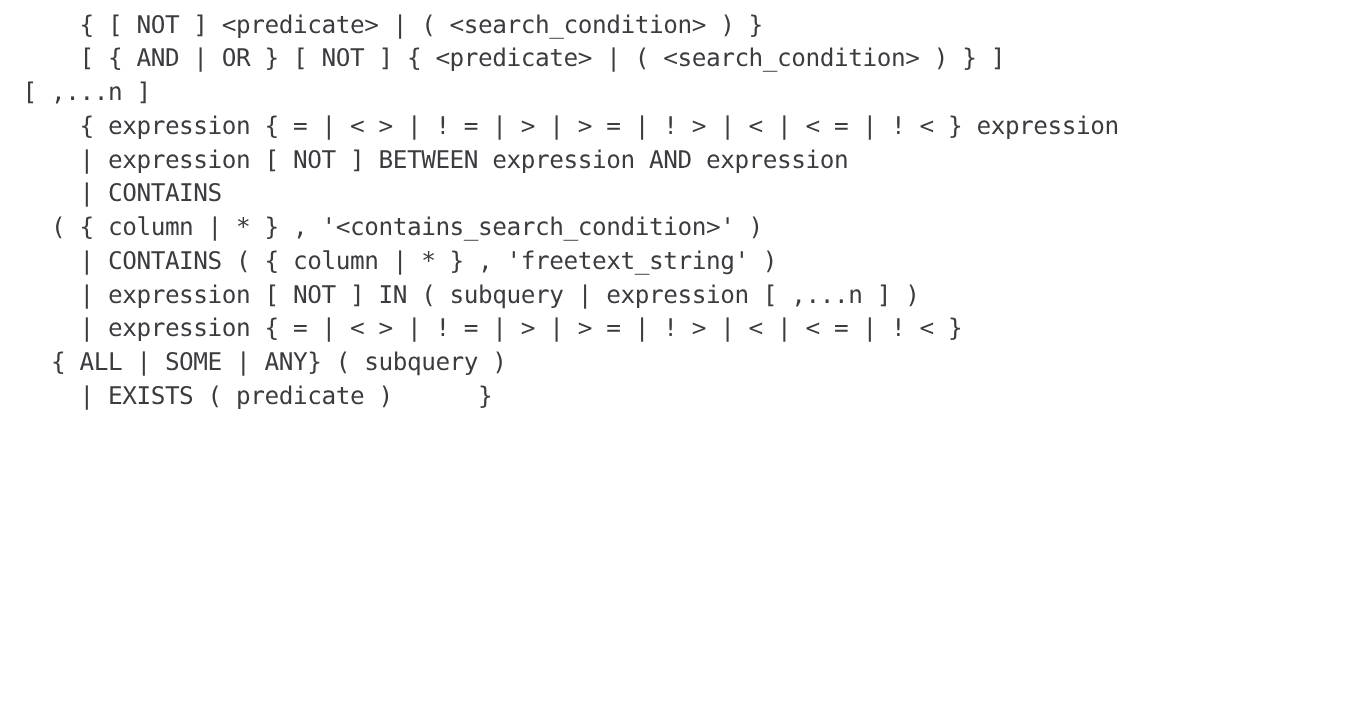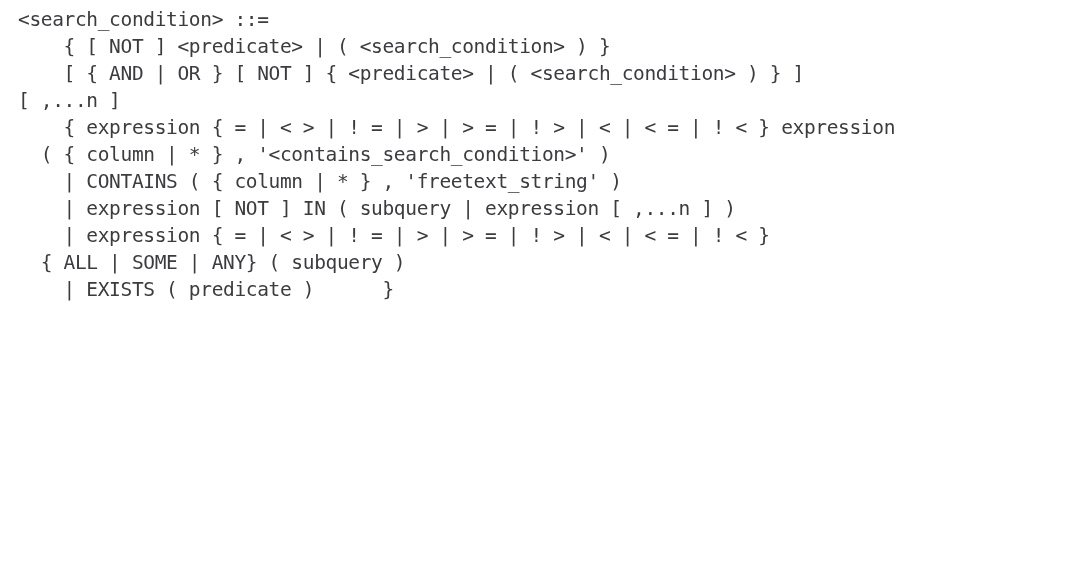--- a/index.html
+++ b/index.html
@@ -34,24 +34,25 @@
     white-space: pre;
     letter-spacing: -0.35px;
     font-weight: 400;
     -webkit-font-smoothing: antialiased;
   }
 </style>
 </head>
 <body style="background: rgb(255, 255, 255);">
 
 <div id="syntax-block" style="color: rgb(59, 59, 64);">
-    <div class="code-line">&lt;search_condition&gt; ::=</div>
     <div class="code-line">    { [ NOT ] &lt;predicate&gt; | ( &lt;search_condition&gt; ) }</div>
     <div class="code-line">    [ { AND | OR } [ NOT ] { &lt;predicate&gt; | ( &lt;search_condition&gt; ) } ]</div>
     <div class="code-line">[ ,...n ]</div>
     <div class="code-line">    { expression { = | &lt; &gt; | ! = | &gt; | &gt; = | ! &gt; | &lt; | &lt; = | ! &lt; } expression</div>
+    <div class="code-line">    | expression [ NOT ] BETWEEN expression AND expression</div>
+    <div class="code-line">    | CONTAINS</div>
     <div class="code-line">  ( { column | * } , '&lt;contains_search_condition&gt;' )</div>
     <div class="code-line">    | CONTAINS ( { column | * } , 'freetext_string' )</div>
     <div class="code-line">    | expression [ NOT ] IN ( subquery | expression [ ,...n ] )</div>
     <div class="code-line">    | expression { = | &lt; &gt; | ! = | &gt; | &gt; = | ! &gt; | &lt; | &lt; = | ! &lt; }</div>
     <div class="code-line">  { ALL | SOME | ANY} ( subquery )</div>
     <div class="code-line">    | EXISTS ( predicate )      }</div>
   </div>
 
 </body></html>

